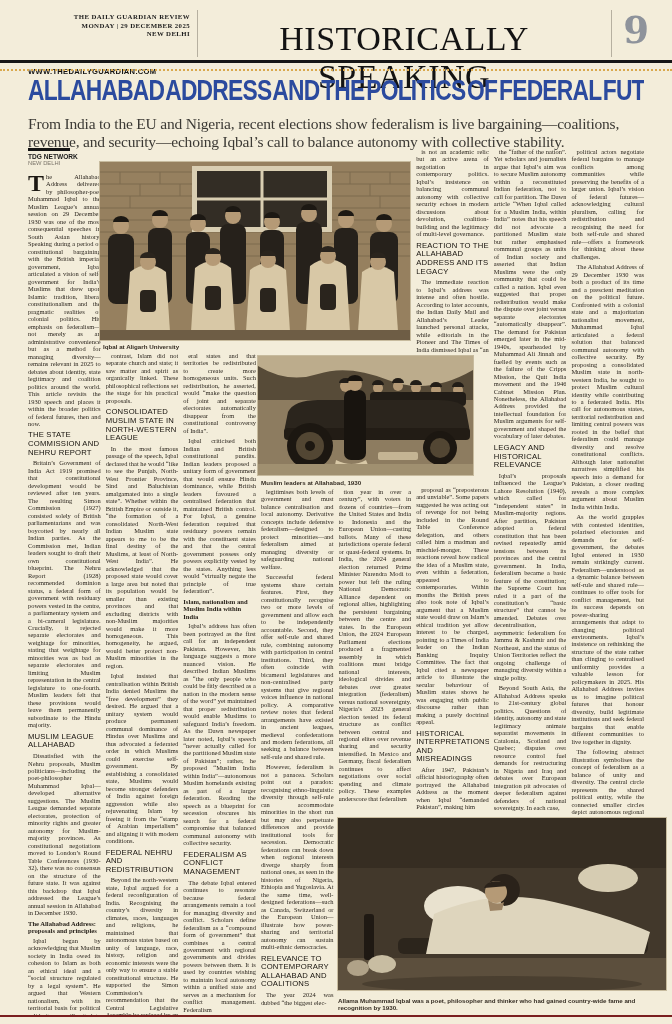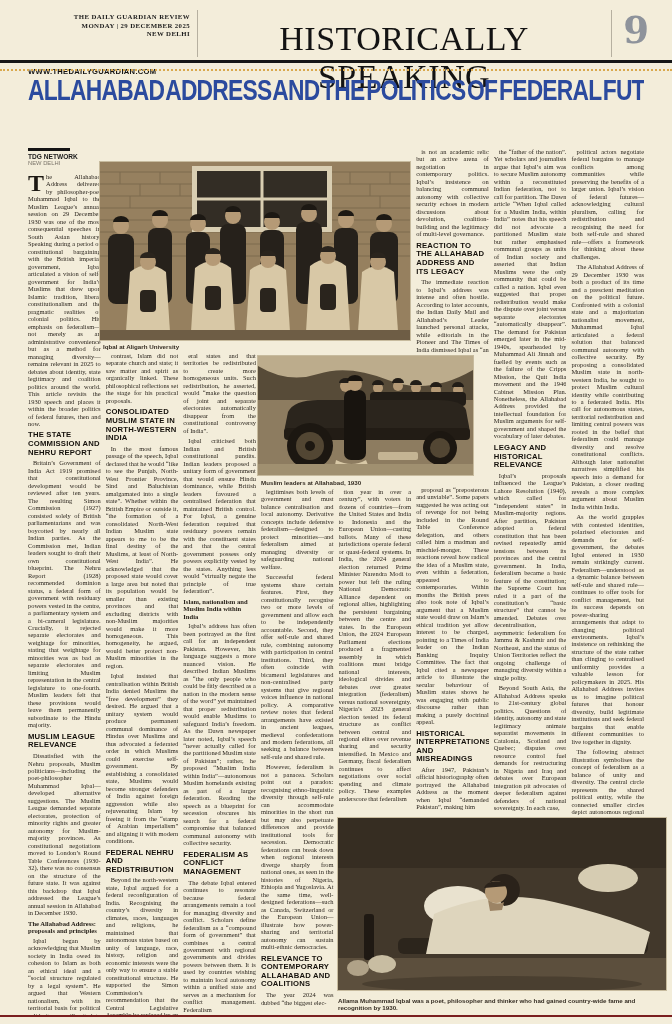--- a/index.html
+++ b/index.html
@@ -30,21 +30,21 @@
   .col{flex:1 1 0;overflow:hidden;}
   .spacer{width:100%;}
   .fixed206{height:206px;overflow:hidden;}
   .byline-bar{width:42px;height:3px;background:#141414;margin-bottom:2px;}
   .byline-net{font-family:"Liberation Sans",sans-serif;font-weight:700;font-size:6.6px;color:#1a1a1a;}
   .byline-city{font-family:"Liberation Sans",sans-serif;font-size:5.8px;color:#7c756a;margin-bottom:7px;}
   .seg-para{font-size:6.45px;line-height:1.16;text-align:justify;margin:0 0 3px;color:#251f18;text-indent:5px;}
   .seg-para.dropcap{text-indent:0;}
   .seg-para.dropcap::first-letter{float:left;font-size:24px;line-height:19px;padding:1px 2px 0 0;
                                   font-weight:700;color:#1c1812;}
-  .seg-heading{font-family:"Liberation Sans",sans-serif;font-weight:700;font-size:7.7px;
+  .seg-heading{font-family:"Liberation Sans",sans-serif;font-weight:400;font-size:7.7px;
                line-height:1.12;margin:4px 0 2px;color:#15110c;letter-spacing:.2px;}
   .seg-subhead{font-weight:700;font-size:6.6px;line-height:1.15;margin:3px 0 2px;color:#251f18;}
   
   .photo{position:absolute;box-shadow:0 0 0 1px #c7bb9e;}
   .photo svg{display:block;}
   .caption{position:absolute;font-family:"Liberation Sans",sans-serif;font-weight:700;
            font-size:6.2px;color:#352d23;}
   .cap3{background:#f3edda;width:330px;padding-top:3px;height:14px;}
   .bottom-rule{position:absolute;left:0px;top:1015px;width:672px;height:2px;background:#7a1f1f;}
 </style>
@@ -60,43 +60,44 @@
   </div>
   <div class="mast-url">WWW.THEDAILYGUARDIAN.COM</div>
   <div class="vrule a"></div>
   <div class="vrule b"></div>
   <div class="section-title">HISTORICALLY SPEAKING</div>
   <div class="page-num">9</div>
   <div class="top-rule"></div>
   <div class="dot-rule"></div>
 
   <div class="headline"><span>ALLAHABAD ADDRESS AND THE POLITICS OF FEDERAL FUTURES</span></div>
+  <div class="standfirst">From India to the EU and Nigeria, recent elections show federalism is live bargaining—coalitions, revenue, and security—echoing Iqbal’s call to balance autonomy with collective stability.</div>
 
   <div class="cols">
     <div class="col">
       <div>
         <div class="byline-bar"></div>
         <div class="byline-net">TDG NETWORK</div>
         <div class="byline-city">NEW DELHI</div>
       </div>
       <div>
           <p class="seg-para dropcap">The Allahabad Address delivered by philosopher-poet Muhammad Iqbal to the Muslim League’s annual session on 29 December 1930 was one of the most consequential speeches in South Asian history. Speaking during a period of constitutional bargaining with the British imperial government, Iqbal articulated a vision of self-government for India’s Muslims that drew upon Islamic tradition, liberal constitutionalism and the pragmatic realities of colonial politics. His emphasis on federalism—not merely as an administrative convenience but as a method for managing diversity—remains relevant in 2025 to debates about identity, state legitimacy and coalition politics around the world. This article revisits the 1930 speech and places it within the broader politics of federal futures, then and now.</p>
           <div class="seg-heading">THE STATE COMMISSION AND NEHRU REPORT</div>
           <p class="seg-para">Britain’s Government of India Act 1919 promised that constitutional development would be reviewed after ten years. The resulting Simon Commission (1927) consisted solely of British parliamentarians and was boycotted by nearly all Indian parties. As the Commission met, Indian leaders sought to draft their own constitutional blueprint. The Nehru Report (1928) recommended dominion status, a federal form of government with residuary powers vested in the centre, a parliamentary system and a bi-cameral legislature. Crucially, it rejected separate electorates and weightage for minorities, stating that weightage for minorities was as bad as separate electorates and limiting Muslim representation in the central legislature to one-fourth. Muslim leaders felt that these provisions would leave them permanently subordinate to the Hindu majority.</p>
-          <div class="seg-heading">MUSLIM LEAGUE RELEVANCE</div>
+          <div class="seg-heading">MUSLIM LEAGUE ALLAHABAD</div>
           <p class="seg-para">Dissatisfied with the Nehru proposals, Muslim politicians—including the poet-philosopher Muhammad Iqbal—developed alternative suggestions. The Muslim League demanded separate electorates, protection of minority rights and greater autonomy for Muslim-majority provinces. As constitutional negotiations moved to London’s Round Table Conferences (1930-32), there was no consensus on the structure of the future state. It was against this backdrop that Iqbal addressed the League’s annual session in Allahabad in December 1930.</p>
           <div class="seg-subhead">The Allahabad Address: proposals and principles</div>
           <p class="seg-para">Iqbal began by acknowledging that Muslim society in India owed its cohesion to Islam as both an ethical ideal and a “social structure regulated by a legal system”. He argued that Western nationalism, with its territorial basis for political solidarity, was ill-suited to a community defined by religion. In</p>
         </div>
     </div>
     <div class="col">
       <div class="spacer" style="height:204px"></div>
       <div>
           <p class="seg-para">contrast, Islam did not separate church and state; it saw matter and spirit as organically linked. These philosophical reflections set the stage for his practical proposals.</p>
-          <div class="seg-heading">CONSOLIDATED MUSLIM STATE IN NORTH-WESTERN INDIA</div>
+          <div class="seg-heading">CONSOLIDATED MUSLIM STATE IN NORTH-WESTERN LEAGUE</div>
           <p class="seg-para">In the most famous passage of the speech, Iqbal declared that he would “like to see the Punjab, North-West Frontier Province, Sind and Baluchistan amalgamated into a single state”. Whether within the British Empire or outside it, “the formation of a consolidated North-West Indian Muslim state appears to me to be the final destiny of the Muslims, at least of North-West India”. He acknowledged that the proposed state would cover a large area but noted that its population would be smaller than existing provinces and that excluding districts with non-Muslim majorities would make it more homogeneous. This homogeneity, he argued, would better protect non-Muslim minorities in the region.</p>
           <p class="seg-para">Iqbal insisted that centralisation within British India denied Muslims the “free development” they desired. He argued that a unitary system would produce permanent communal dominance of Hindus over Muslims and thus advocated a federated order in which Muslims could exercise self-government. By establishing a consolidated state, Muslims would become stronger defenders of India against foreign aggression while also rejuvenating Islam by freeing it from the “stamp of Arabian imperialism” and aligning it with modern conditions.</p>
           <div class="seg-heading">FEDERAL NEHRU AND REDISTRIBUTION</div>
           <p class="seg-para">Beyond the north-western state, Iqbal argued for a federal reconfiguration of India. Recognising the country’s diversity in climates, races, languages and religions, he maintained that autonomous states based on unity of language, race, history, religion and economic interests were the only way to ensure a stable constitutional structure. He supported the Simon Commission’s recommendation that the Central Legislative Assembly be replaced by an assembly of representatives of fed-</p>
         </div>
     </div>
     <div class="col">
       <div class="spacer" style="height:204px"></div>
       <div>
           <p class="seg-para">eral states and that territories be redistributed to create more homogeneous units. Such redistribution, he asserted, would “make the question of joint and separate electorates automatically disappear from the constitutional controversy of India”.</p>

